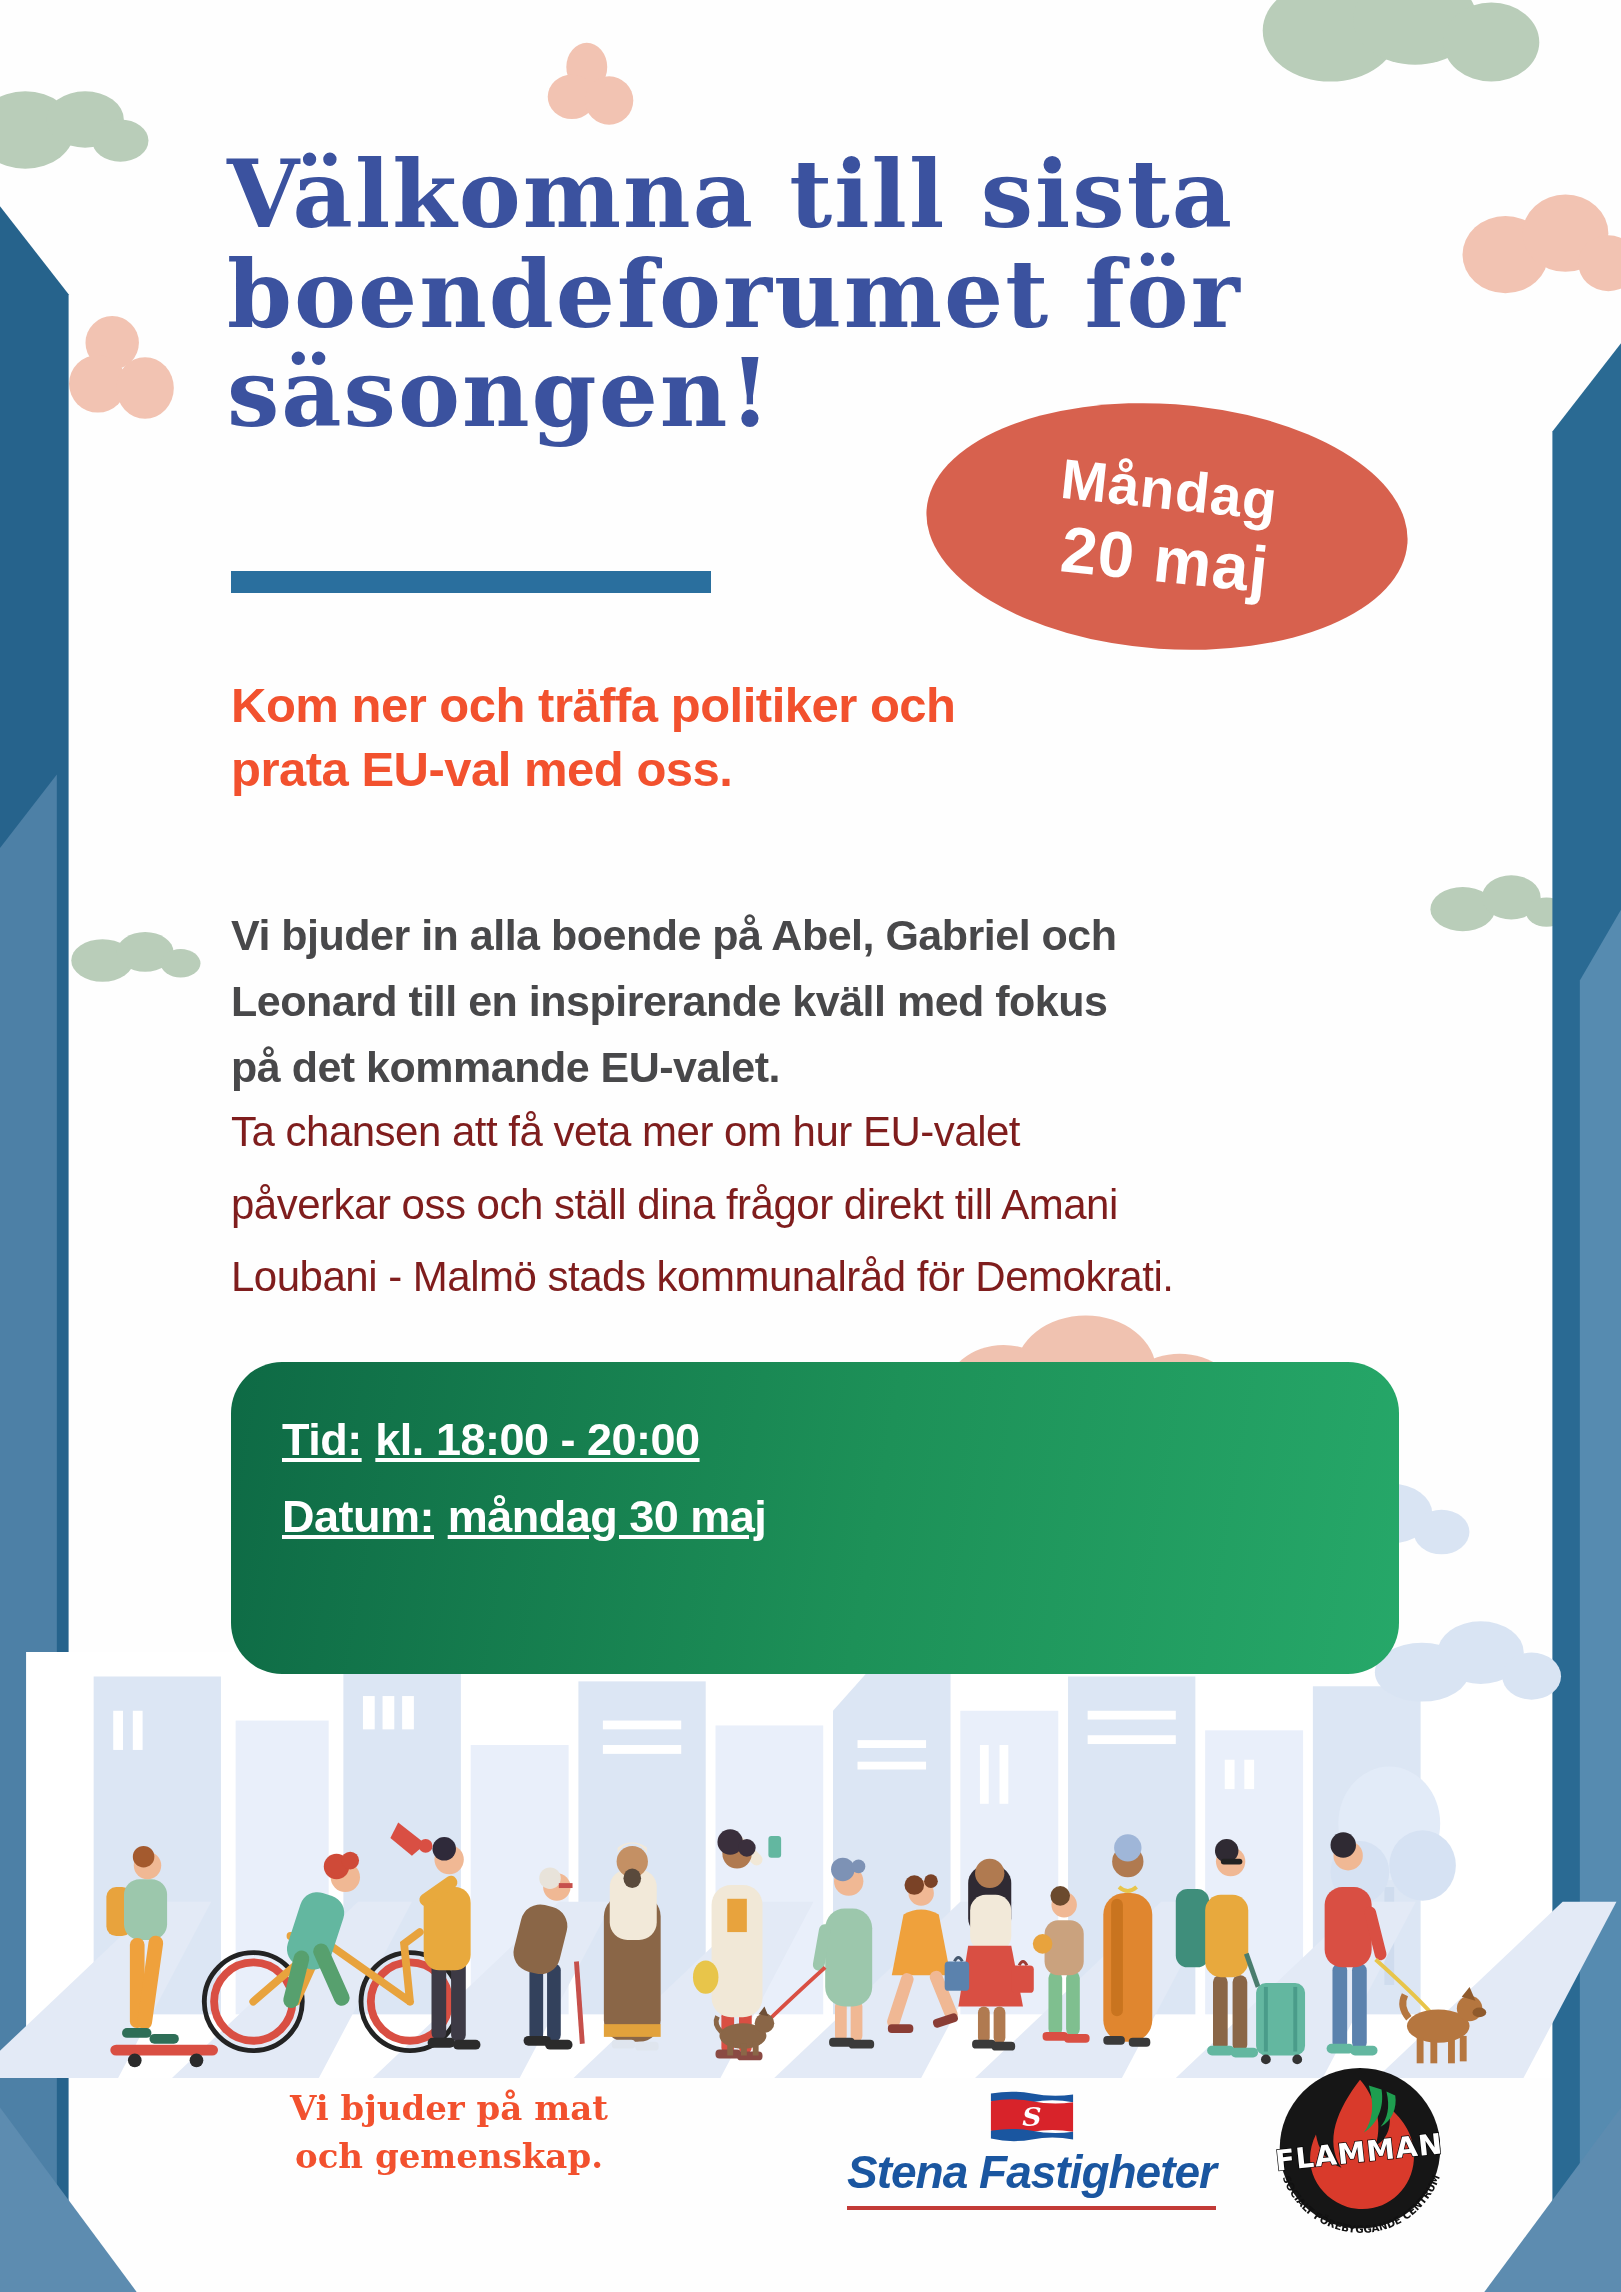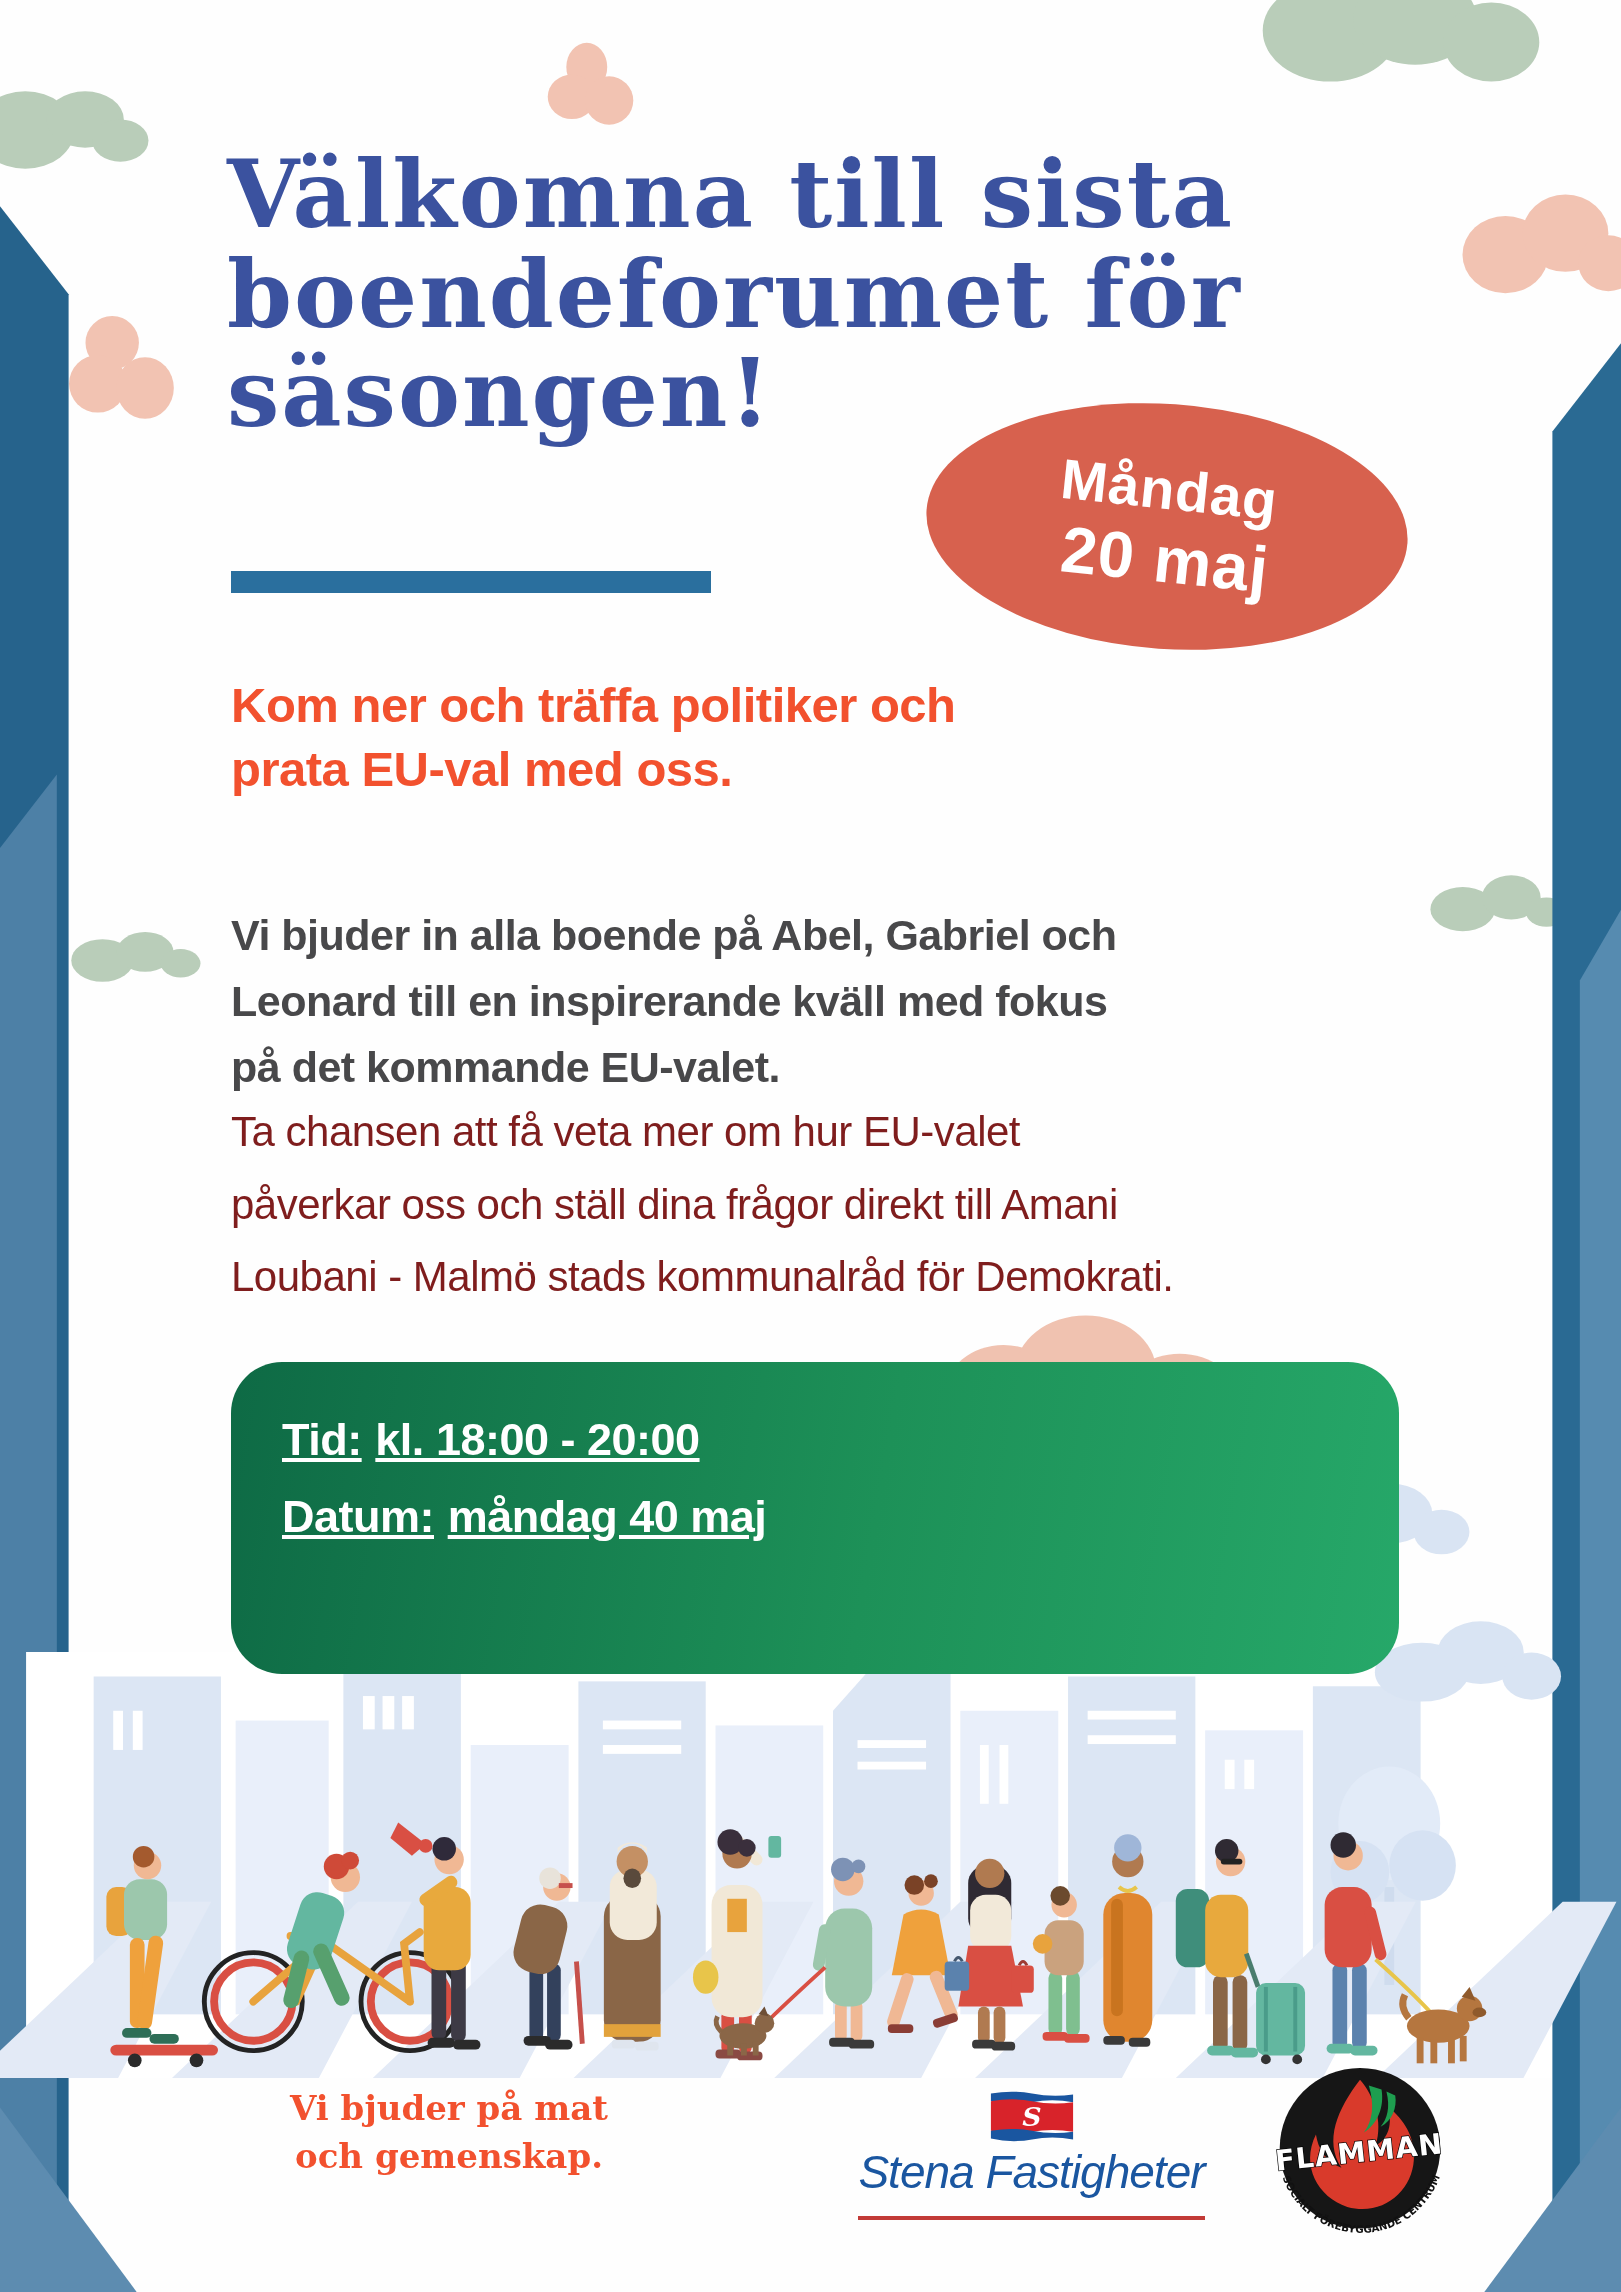--- a/index.html
+++ b/index.html
@@ -52,22 +52,22 @@
   .info-value{font-weight:600;}
   .scene{position:absolute;left:0;top:1652px;width:1621px;height:426px;z-index:3;}
   .tagline{
     left:214px;top:2084px;width:470px;text-align:center;
     font-family:"DejaVu Serif", serif;font-weight:bold;
     font-size:34px;line-height:1.42;color:#f2512e;z-index:10;white-space:pre-line;
   }
   .stena{left:806px;top:2090px;width:451px;z-index:10;text-align:center;}
   .stena-flag{display:block;margin:0 auto;width:86px;height:53px;}
   .stena-text{
-    display:inline-block;margin-top:2px;padding-bottom:17px;
-    font-size:46px;font-weight:normal;font-style:italic;letter-spacing:-1px;
+    display:inline-block;margin-top:2px;padding-bottom:7px;
+    font-size:46px;font-weight:bold;font-style:italic;letter-spacing:-1px;
     color:#1a56a0;border-bottom:4.9px solid #c23a37;
     font-family:"Liberation Sans", sans-serif;
   }
   .flamman{left:1267px;top:2062px;width:186px;height:196px;z-index:10;}
 </style>
 </head>
 <body>
 
 <svg class="side-svg" aria-hidden="true" viewBox="0 0 1654 2339" width="1621" height="2293">
   <g>
@@ -171,21 +171,21 @@
 på det kommande EU-valet.</div>
 <div class="abs para-reg">Ta chansen att få veta mer om hur EU-valet
 påverkar oss och ställ dina frågor direkt till Amani
 Loubani - Malmö stads kommunalråd för Demokrati.</div>
 
 <div class="abs info-box">
   <div class="info-row">
     <span class="info-label">Tid:</span><span class="info-value">kl. 18:00 - 20:00</span>
   </div>
   <div class="info-row">
-    <span class="info-label">Datum:</span><span class="info-value">måndag 40 maj</span>
+    <span class="info-label">Datum:</span><span class="info-value">måndag 30 maj</span>
   </div>
 </div>
 
 <svg class="scene" viewBox="0 0 1654 435" aria-hidden="true">
   <rect x="26" y="0" width="1558" height="435" fill="#ffffff"></rect>
 
   <g>
     <rect x="95" y="25" width="130" height="345" fill="#dce6f4"></rect>
     <rect x="240" y="70" width="95" height="300" fill="#e9effa"></rect>
     <rect x="350" y="10" width="120" height="360" fill="#dce6f4"></rect>

